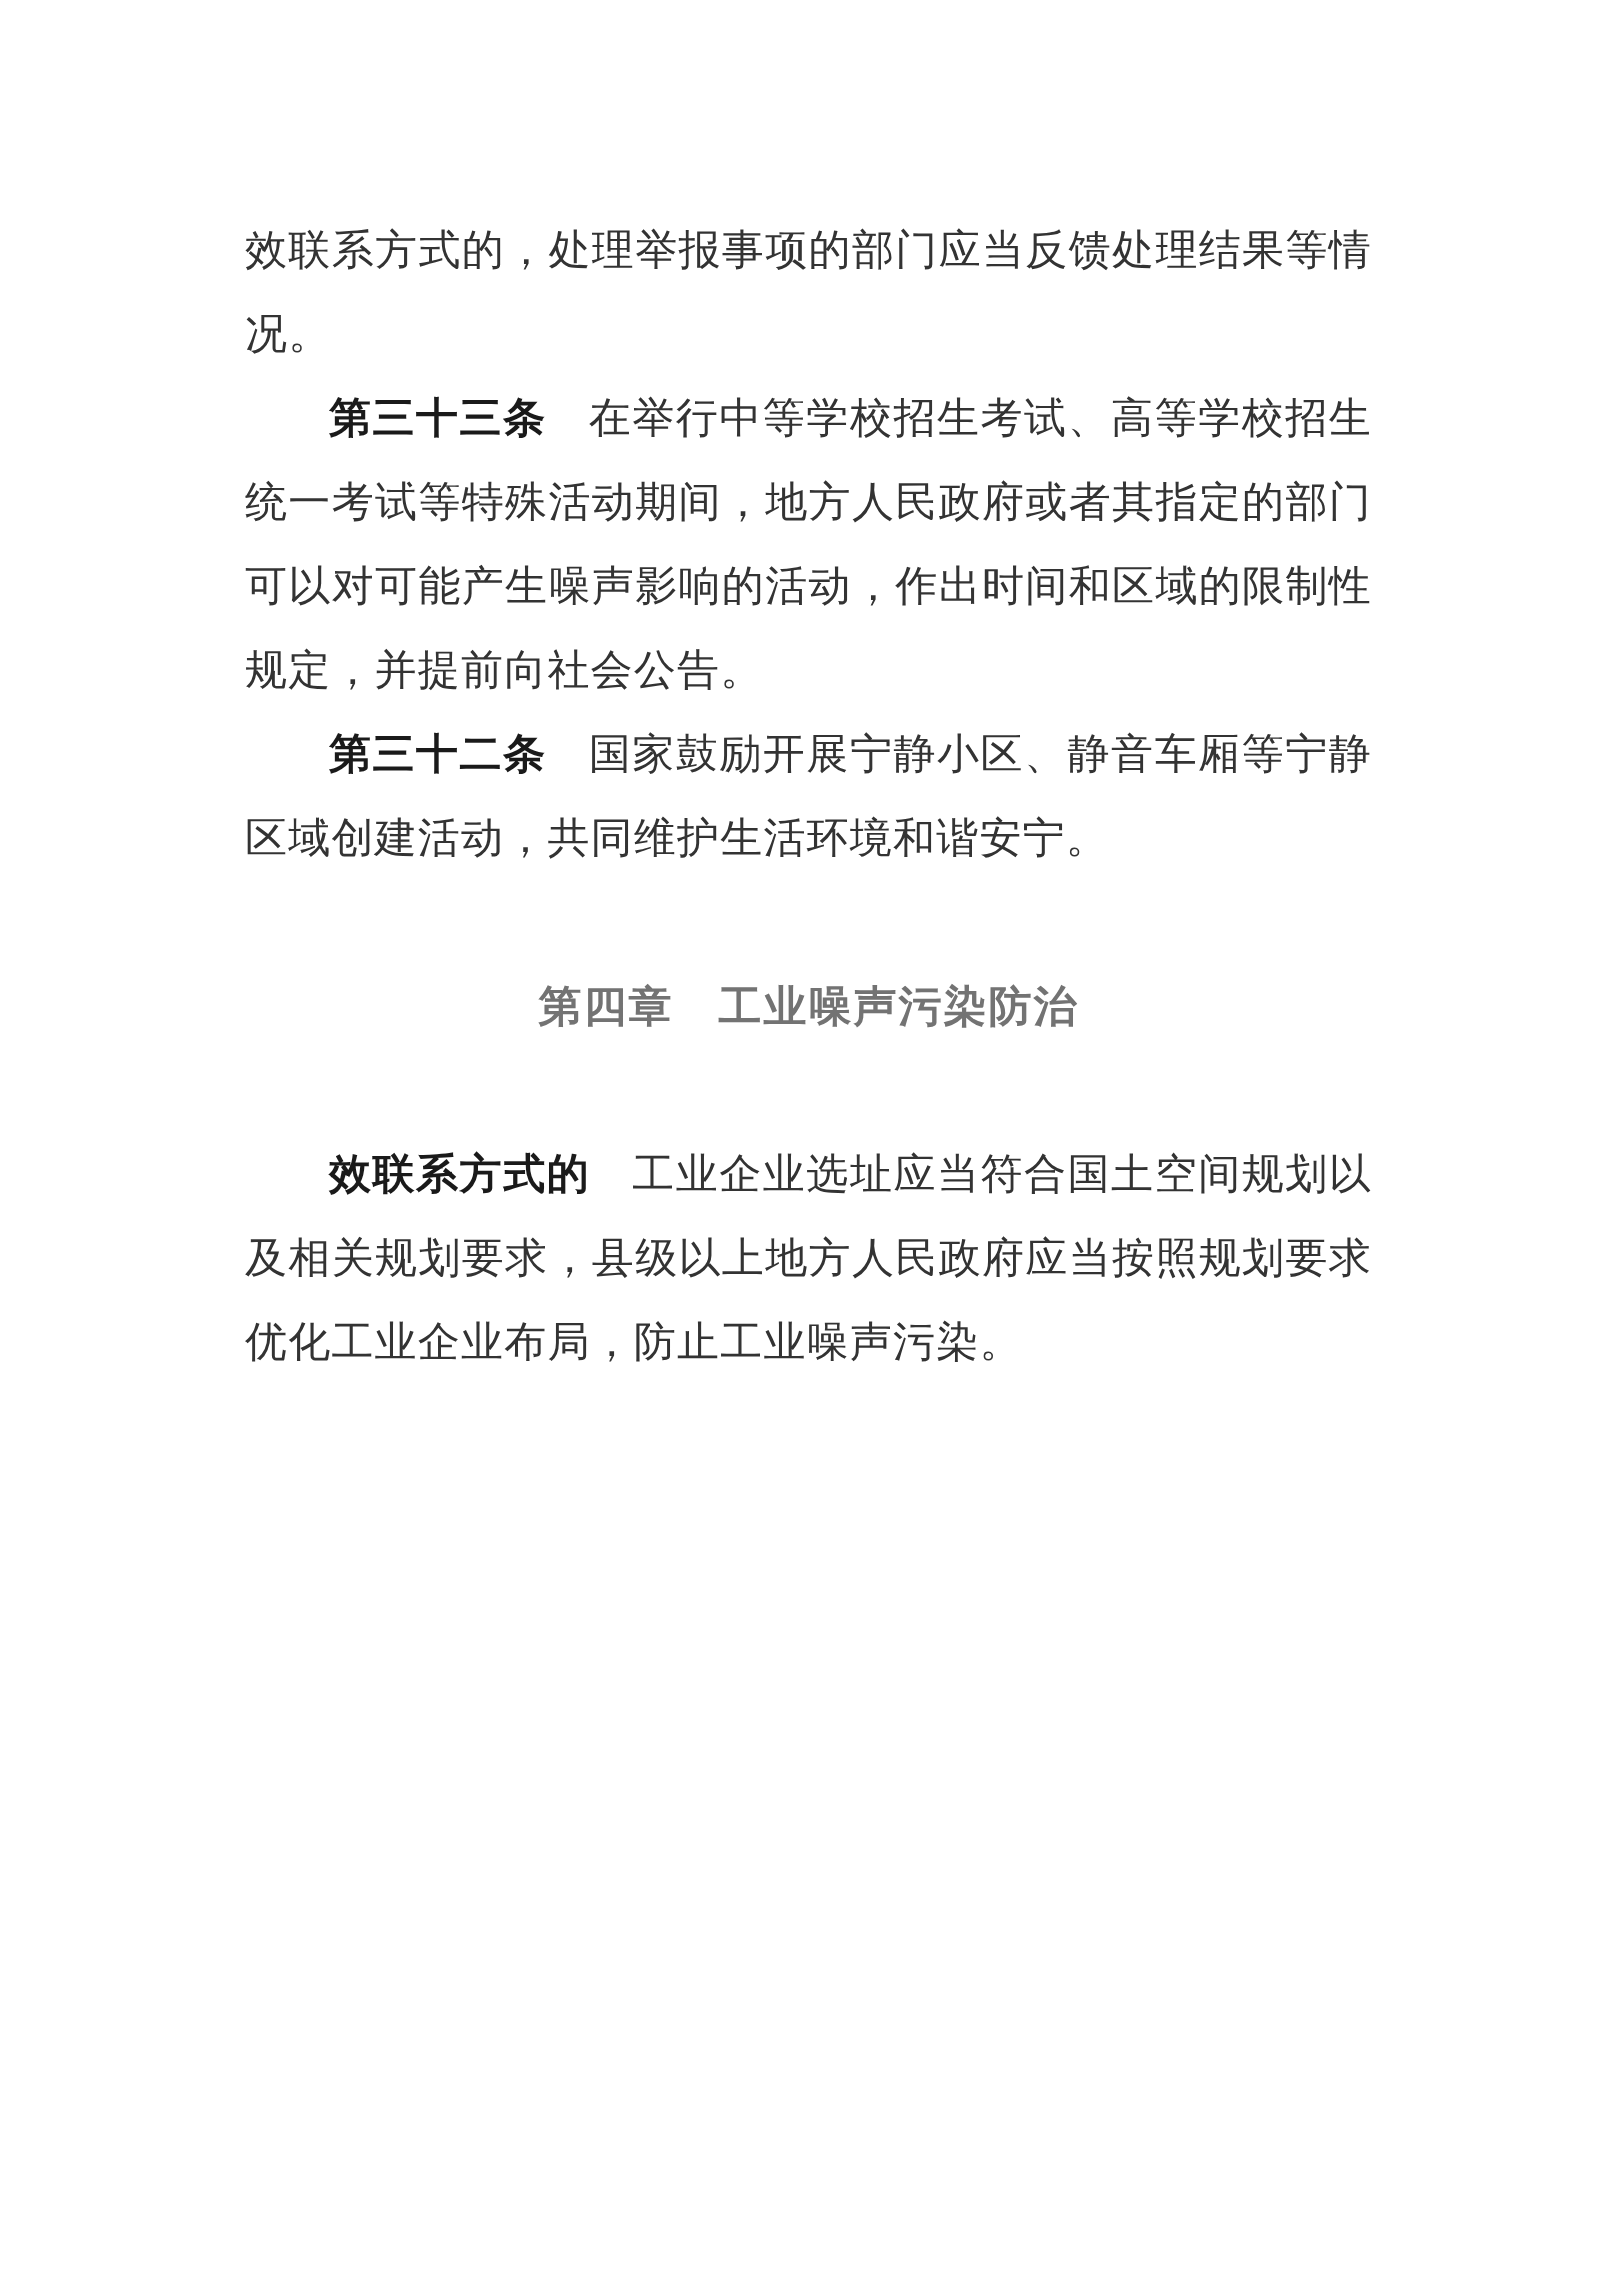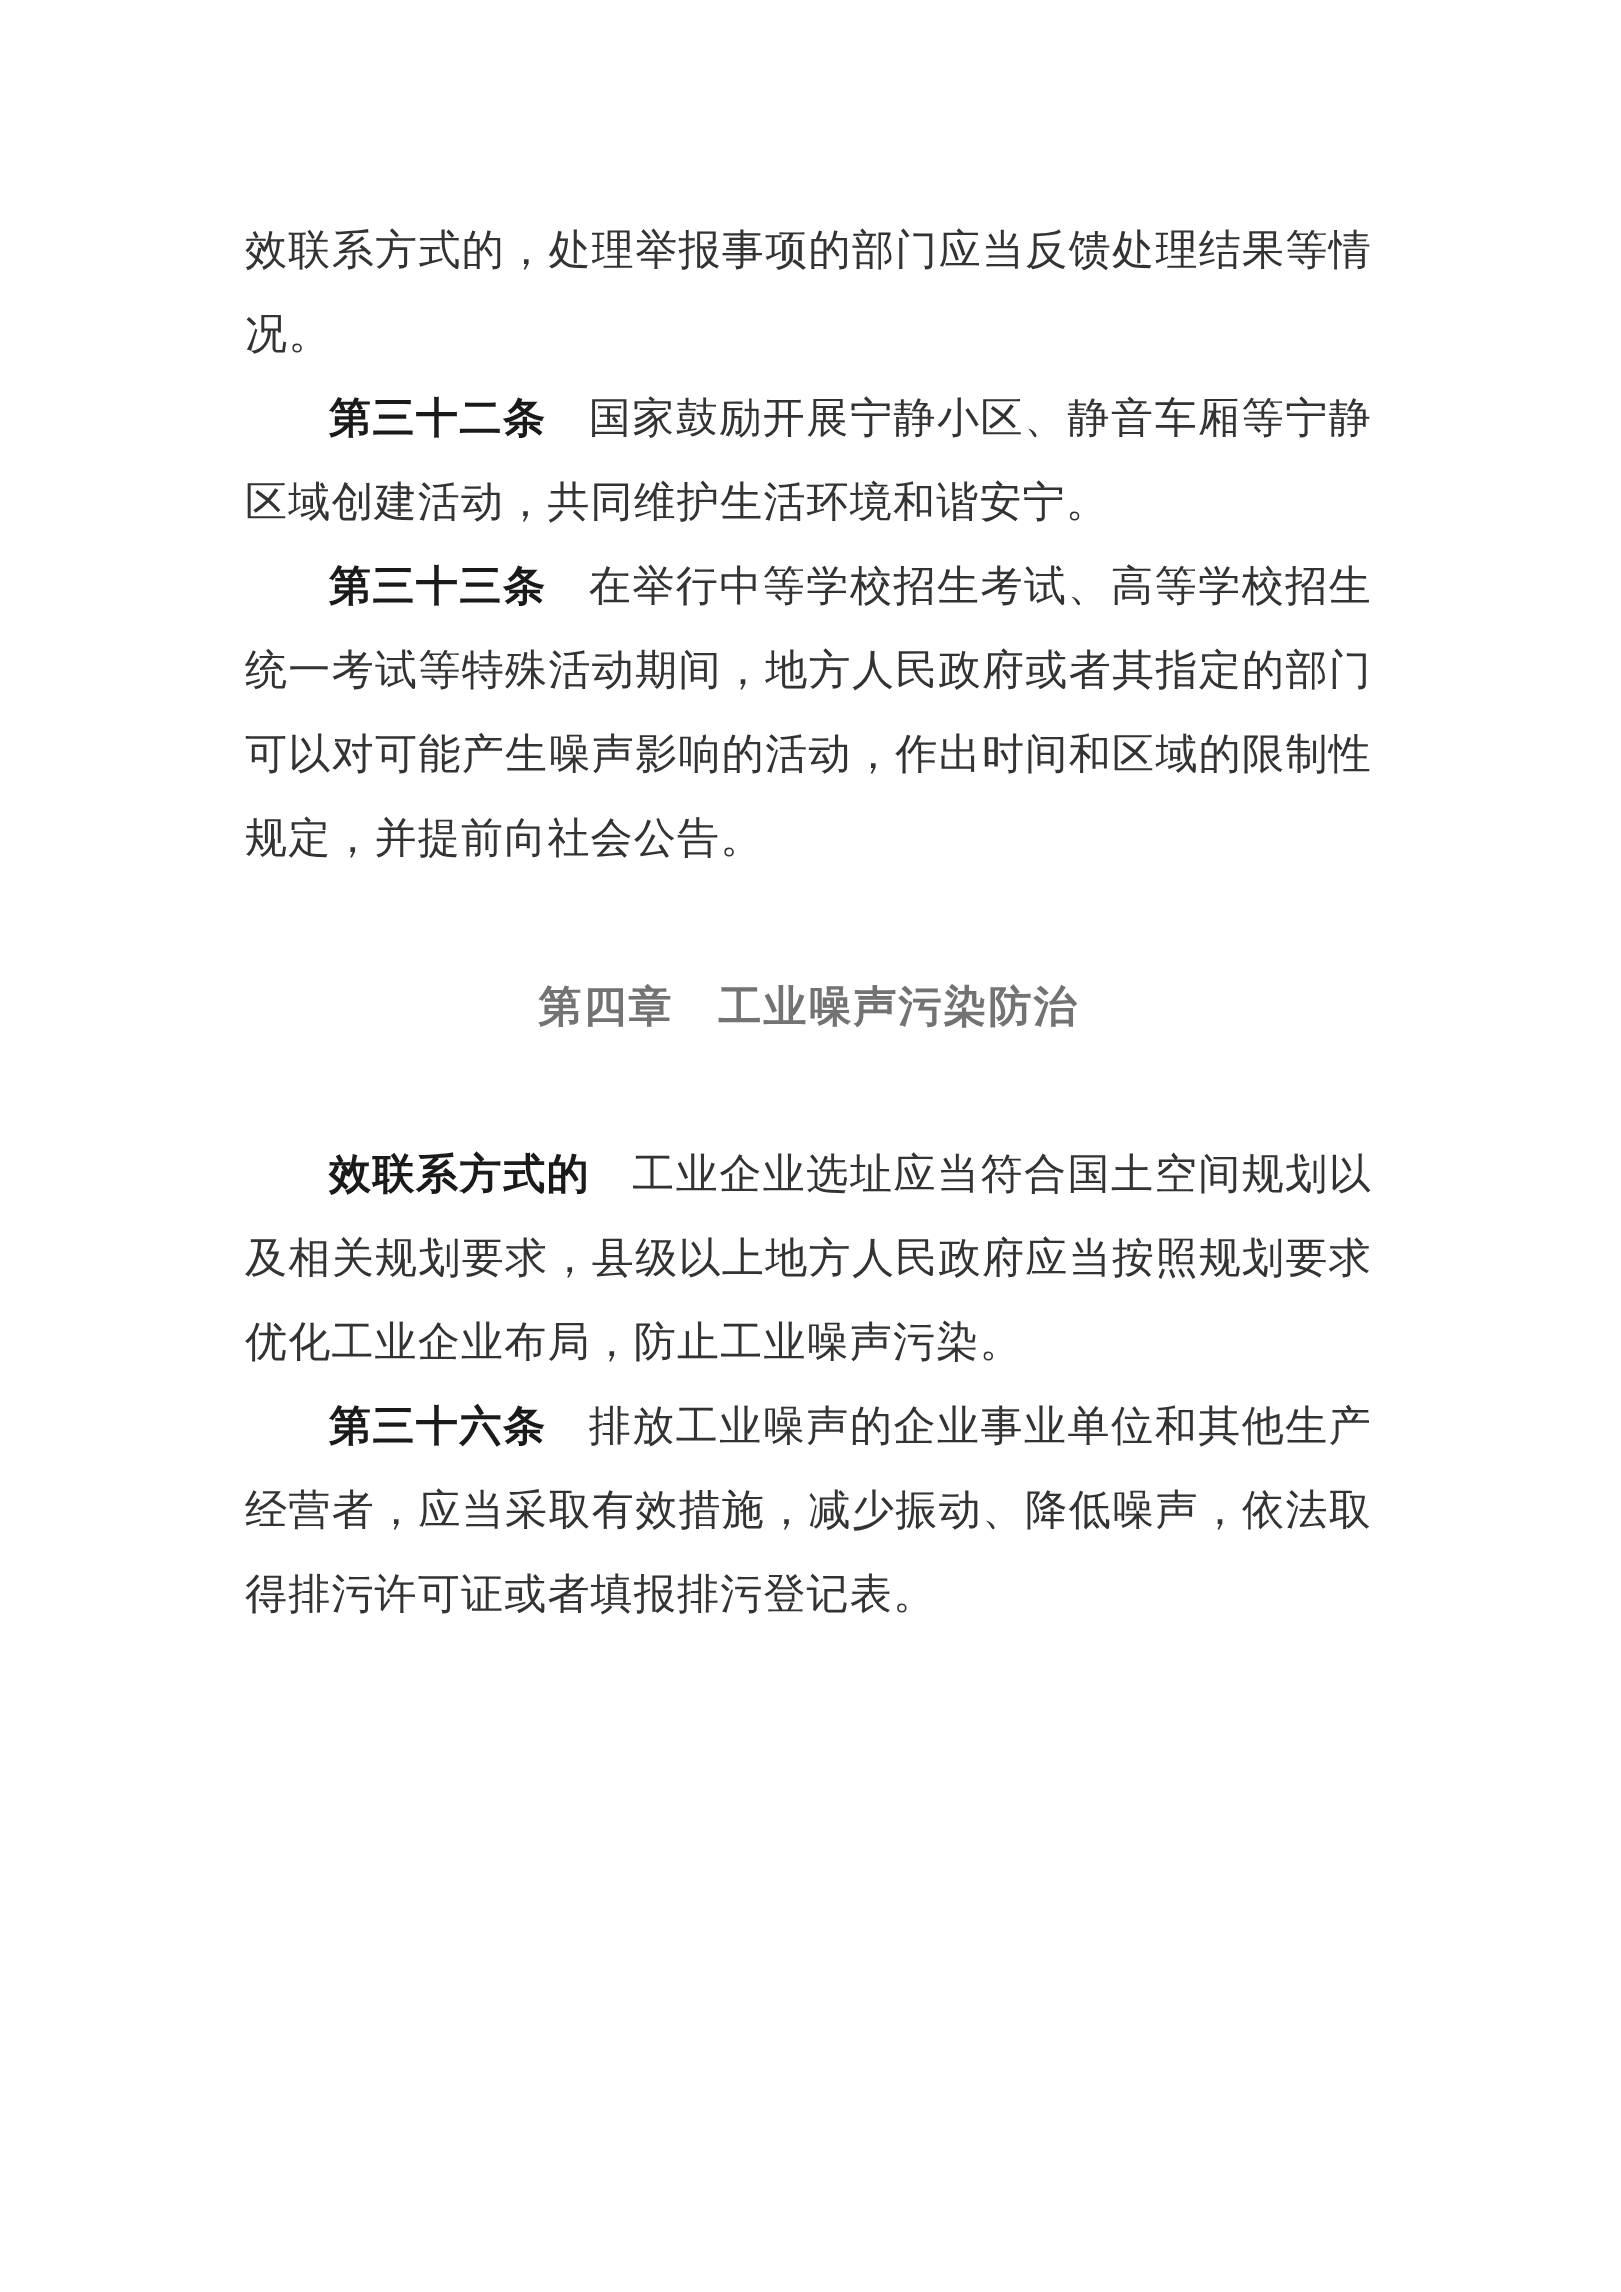--- a/index.html
+++ b/index.html
@@ -63,34 +63,31 @@
 <body>
 
 <div class="page">
   <div class="text-body">
 
     <p class="para no-indent">
       <span class="art-text">效联系方式的，处理举报事项的部门应当反馈处理结果等情况。</span>
     </p>
 
     <p class="para">
-      <span class="art-num">第三十二条</span><span class="art-text">国家鼓励开展宁静小区、静音车厢等宁静区域创建活动，共同维护生活环境和谐安宁。</span>
+      <span class="art-num">第三十三条</span><span class="art-text">在举行中等学校招生考试、高等学校招生统一考试等特殊活动期间，地方人民政府或者其指定的部门可以对可能产生噪声影响的活动，作出时间和区域的限制性规定，并提前向社会公告。</span>
     </p>
 
     <p class="para">
-      <span class="art-num">第三十三条</span><span class="art-text">在举行中等学校招生考试、高等学校招生统一考试等特殊活动期间，地方人民政府或者其指定的部门可以对可能产生噪声影响的活动，作出时间和区域的限制性规定，并提前向社会公告。</span>
+      <span class="art-num">第三十二条</span><span class="art-text">国家鼓励开展宁静小区、静音车厢等宁静区域创建活动，共同维护生活环境和谐安宁。</span>
     </p>
 
     <h2 class="chapter-heading">第四章　工业噪声污染防治</h2>
 
 
     <p class="para">
       <span class="art-num">效联系方式的</span><span class="art-text">工业企业选址应当符合国土空间规划以及相关规划要求，县级以上地方人民政府应当按照规划要求优化工业企业布局，防止工业噪声污染。</span>
     </p>
 
 
-    <p class="para">
-      <span class="art-num">第三十六条</span><span class="art-text">排放工业噪声的企业事业单位和其他生产经营者，应当采取有效措施，减少振动、降低噪声，依法取得排污许可证或者填报排污登记表。</span>
-    </p>
 
   </div>
 </div>
 
 
 </body></html>

